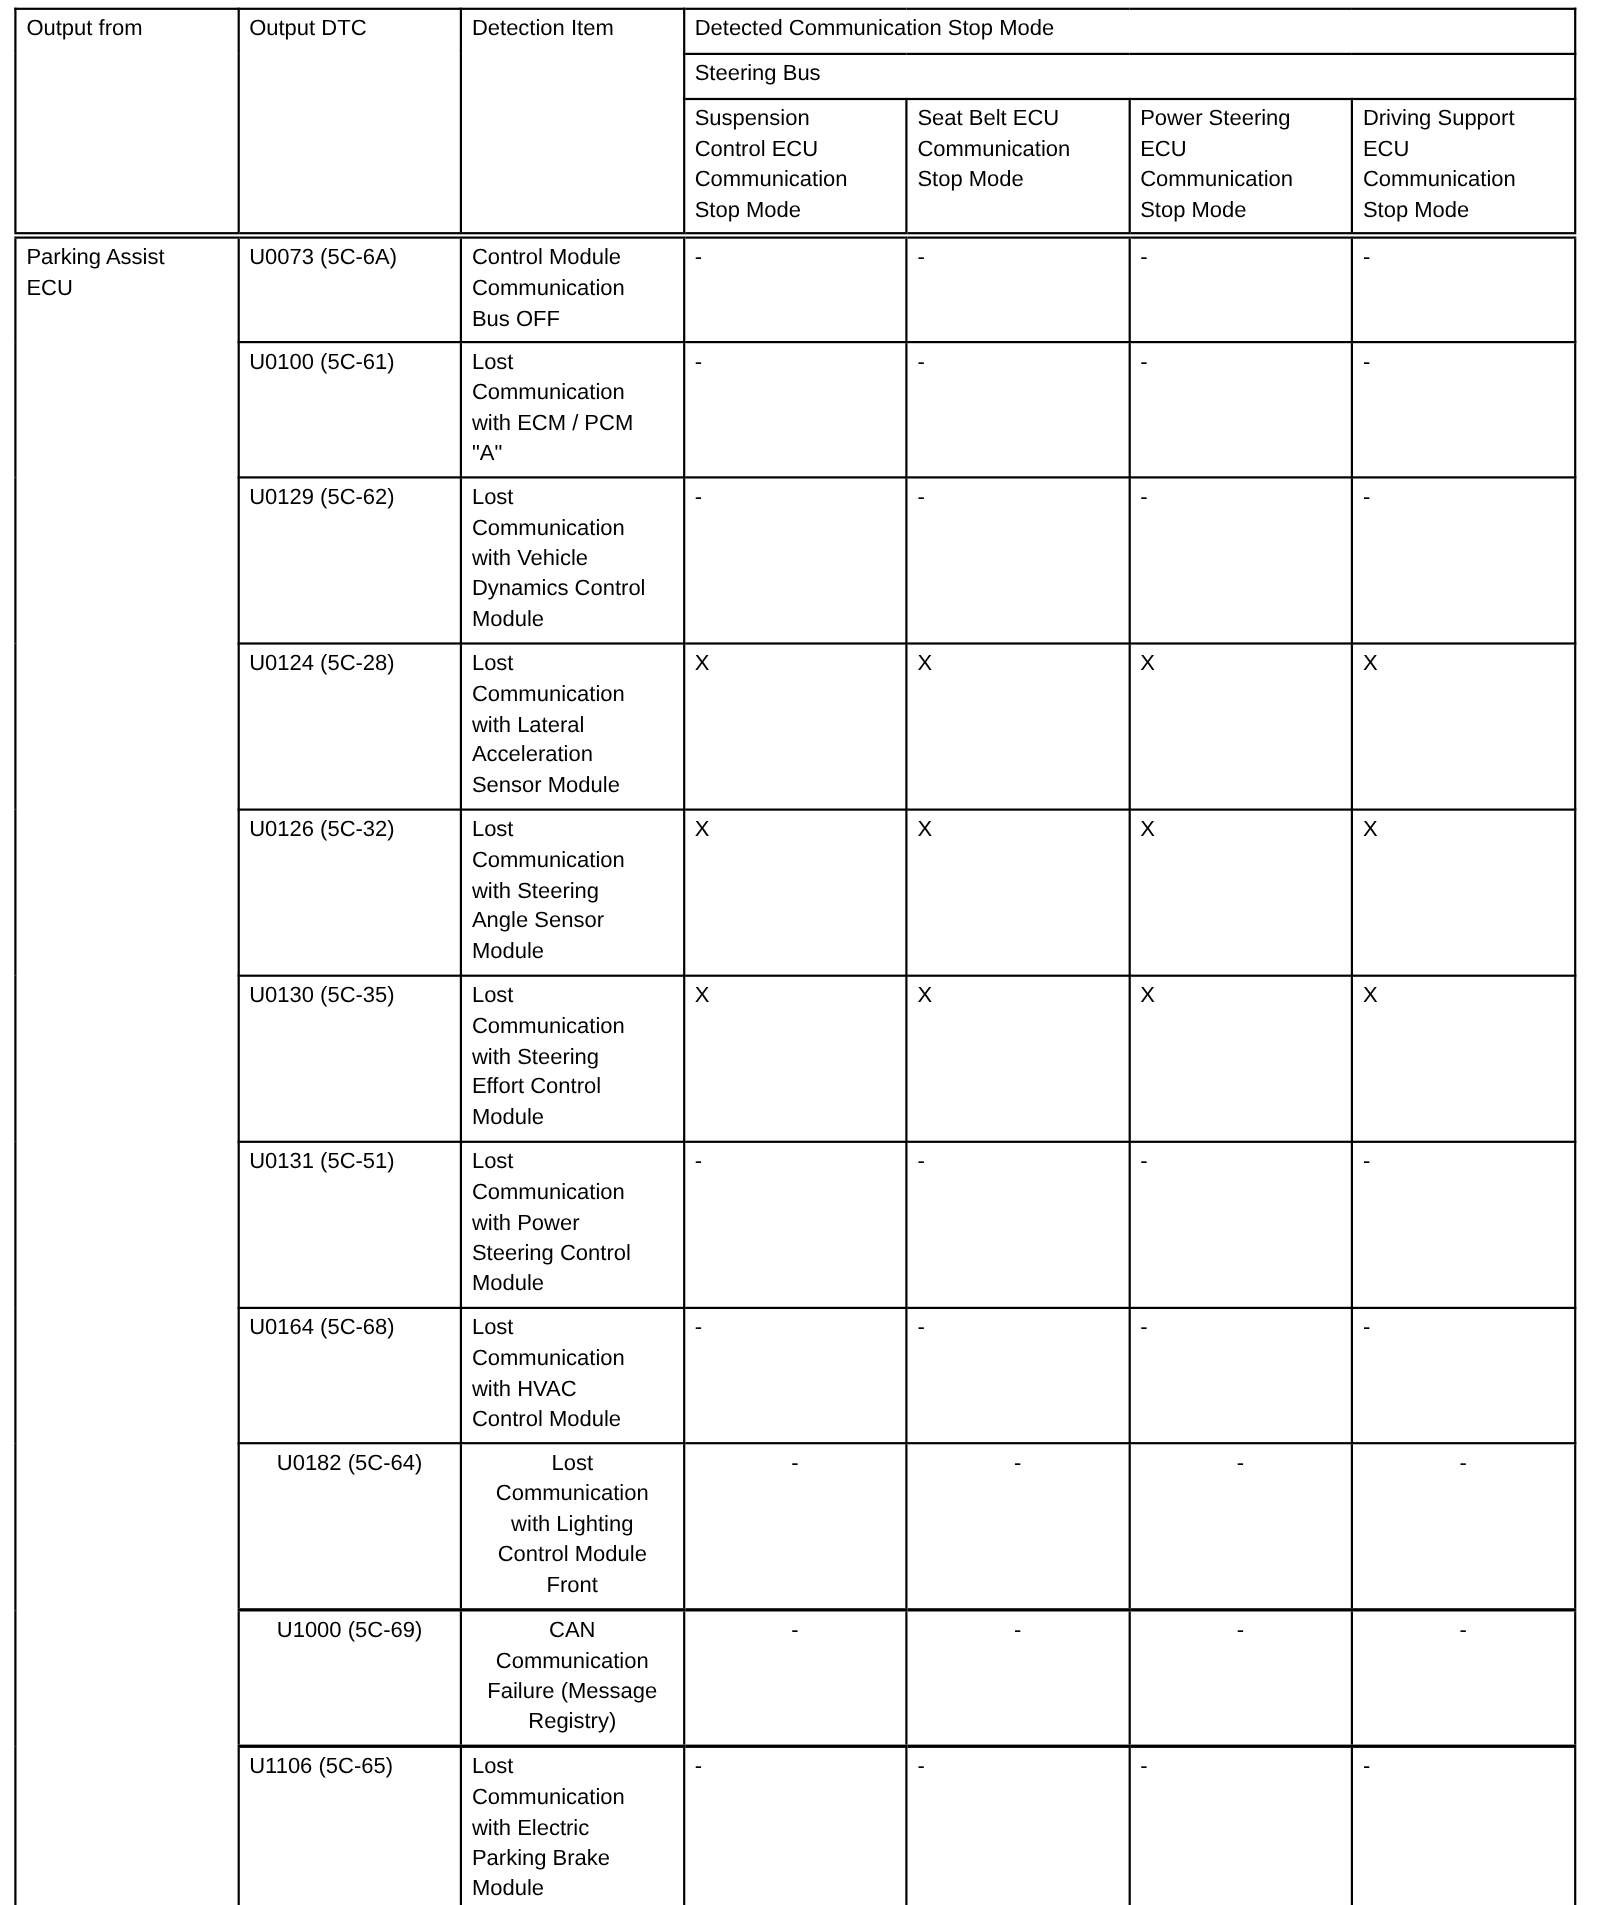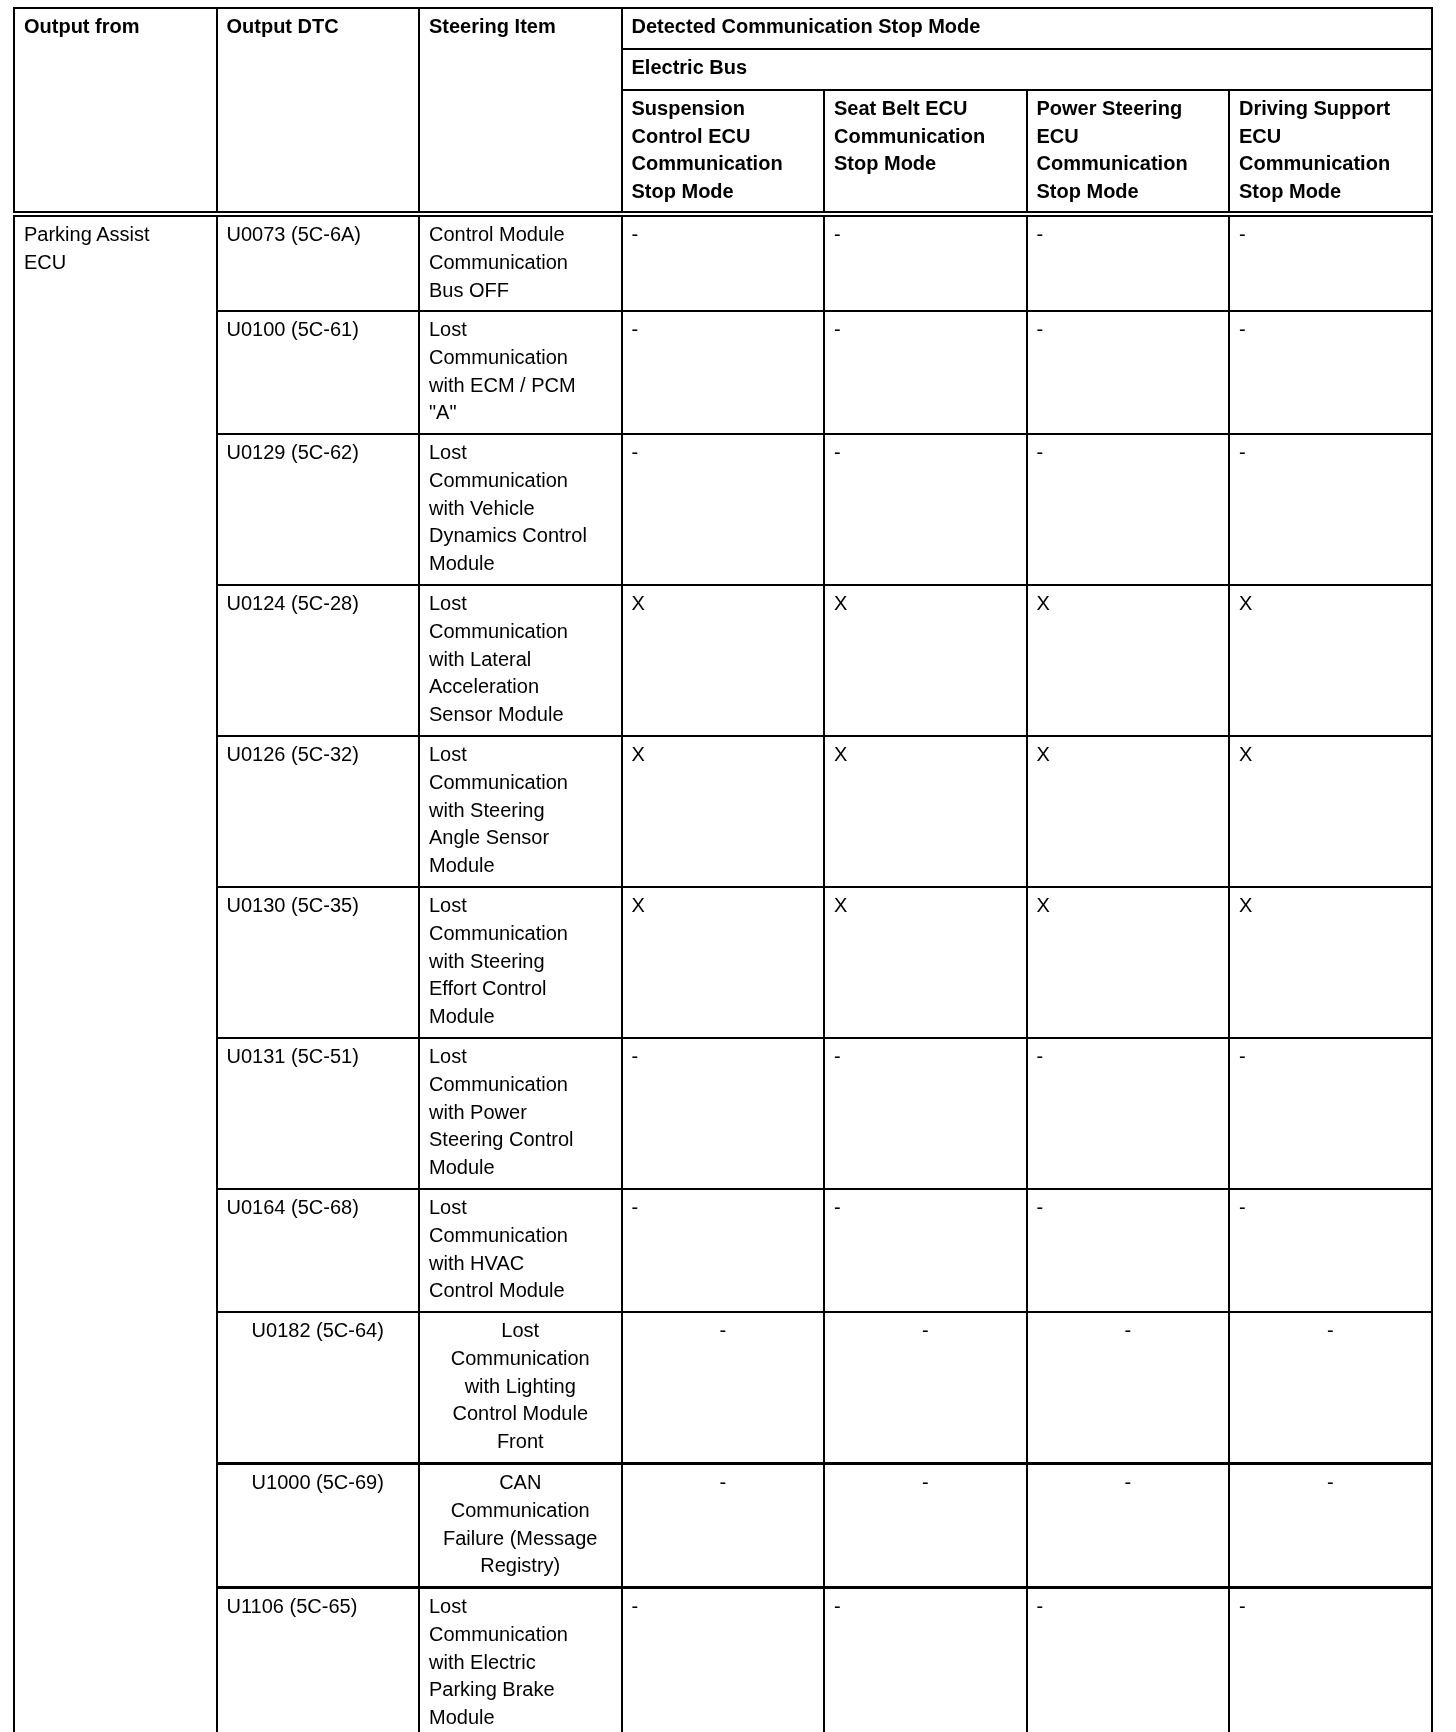--- a/index.html
+++ b/index.html
@@ -3,21 +3,21 @@
 <meta charset="utf-8">
 <style>
   html, body { margin: 0; padding: 0; background: #ffffff; }
   body { width: 1456px; height: 1732px; position: relative; overflow: hidden;
          font-family: "Liberation Sans", "DejaVu Sans", sans-serif; color: #000; }
   table.dtc { position: absolute; left: 13px; top: 7px; border-collapse: collapse;
               table-layout: fixed; width: 1418px; }
   table.dtc col { width: 202.5px; }
   table.dtc th, table.dtc td { border: 2px solid #000; vertical-align: top;
               text-align: left; padding: 4px 9px 6px 9px; font-size: 20px; line-height: 27.6px; }
-  table.dtc th { font-weight: bold; border-radius: 13px; }
+  table.dtc th { font-weight: normal; border-radius: 13px; }
   table.dtc thead tr.h1 th { height: 29px; }
   table.dtc thead tr.h2 th { height: 29px; }
   table.dtc thead tr.h3 th { height: 110px; }
   table.dtc thead tr.h3 th, table.dtc thead th.tall { border-bottom: 6px double #000; }
   table.dtc td.mark { font-size: 20px; }
   table.dtc tr.thick-bottom td { border-bottom-width: 3px; text-align: center; }
   table.dtc tbody tr:last-child td { border-bottom-width: 3px; }
   .lines-3 td { height: 83px; }
   .lines-4 td { height: 111px; }
   .lines-5 td { height: 139px; border-radius: 14px; }
@@ -33,25 +33,25 @@
       <col>
       <col>
       <col>
       <col>
       <col>
   </colgroup>
   <thead>
     <tr class="h1">
       <th rowspan="3" class="tall">Output from</th>
       <th rowspan="3" class="tall">Output DTC</th>
-      <th rowspan="3" class="tall">Steering Item</th>
+      <th rowspan="3" class="tall">Detection Item</th>
       <th colspan="4">Detected Communication Stop Mode</th>
     </tr>
     <tr class="h2">
-      <th colspan="4">Electric Bus</th>
+      <th colspan="4">Steering Bus</th>
     </tr>
     <tr class="h3">
       <th class="cell-text">Suspension
 Control ECU
 Communication
 Stop Mode</th>
       <th class="cell-text">Seat Belt ECU
 Communication
 Stop Mode</th>
       <th class="cell-text">Power Steering

